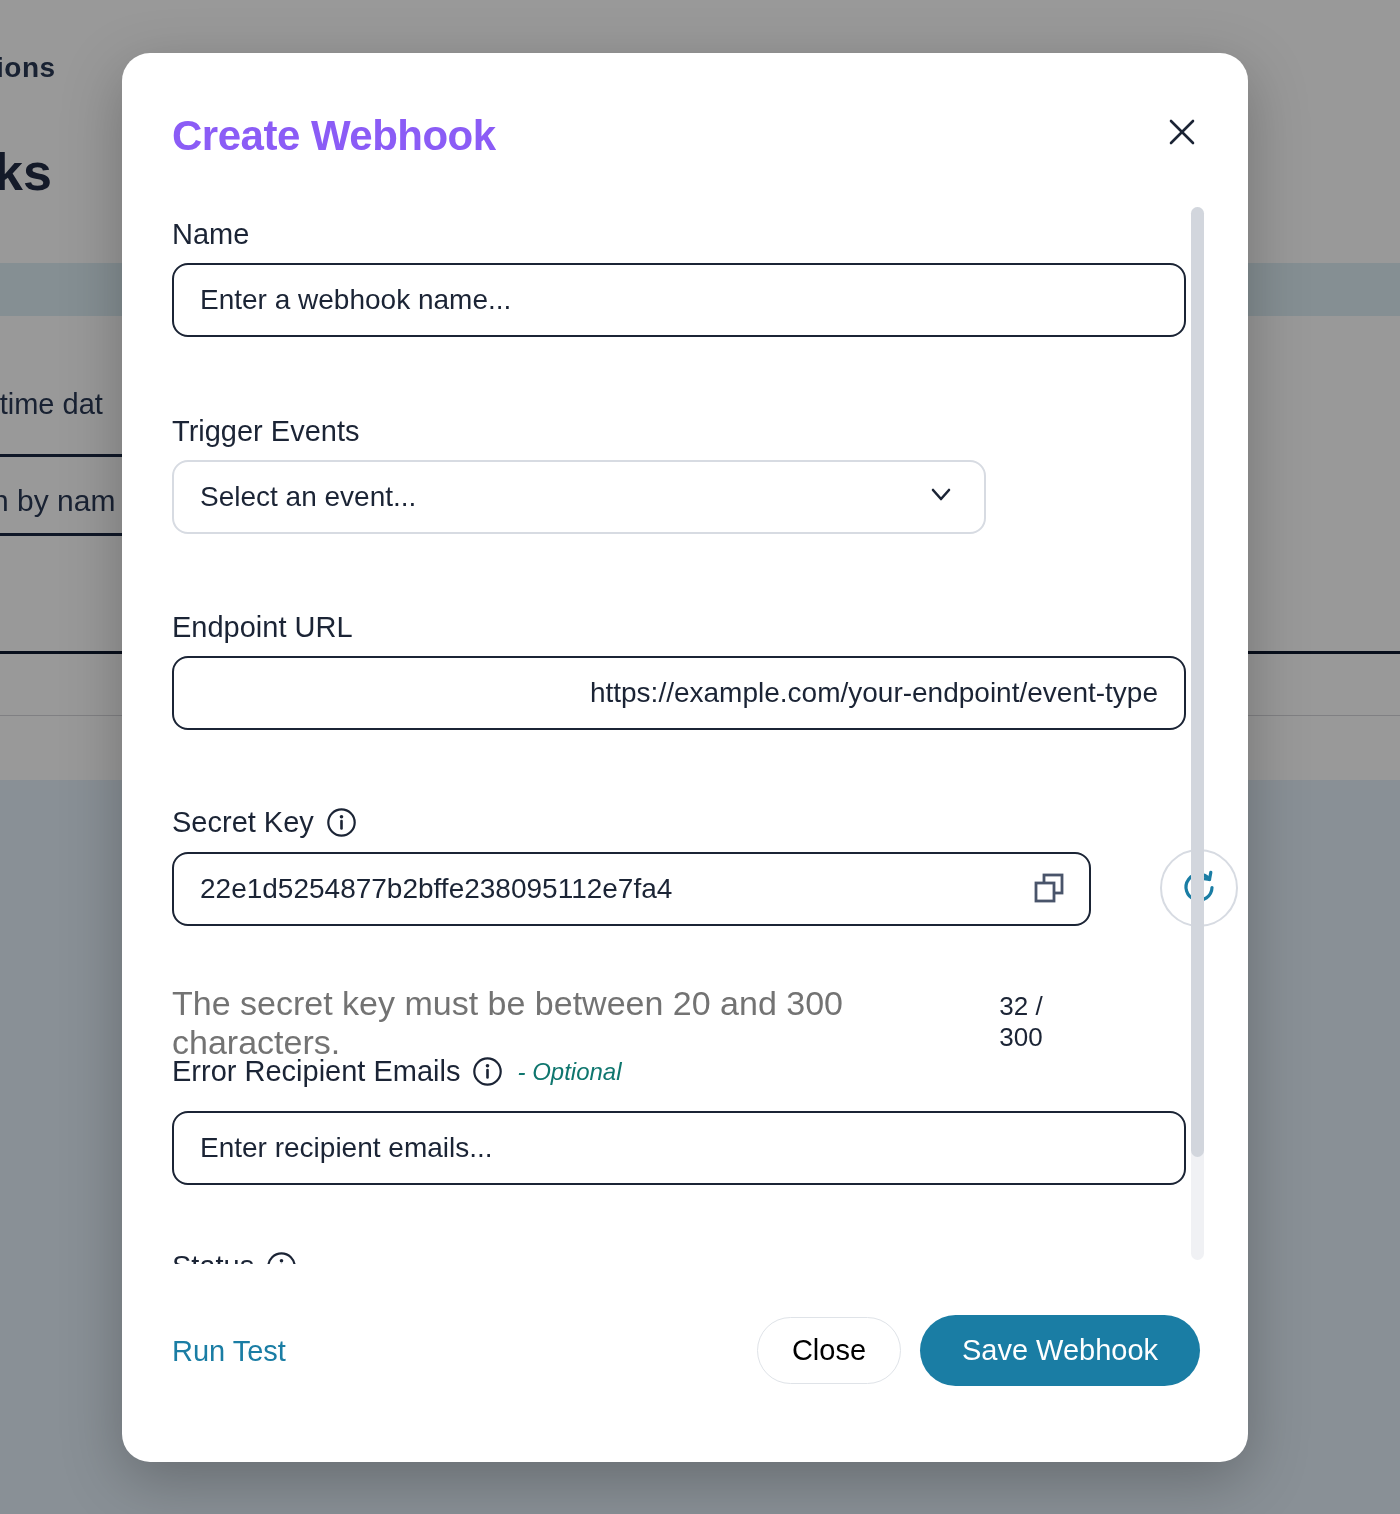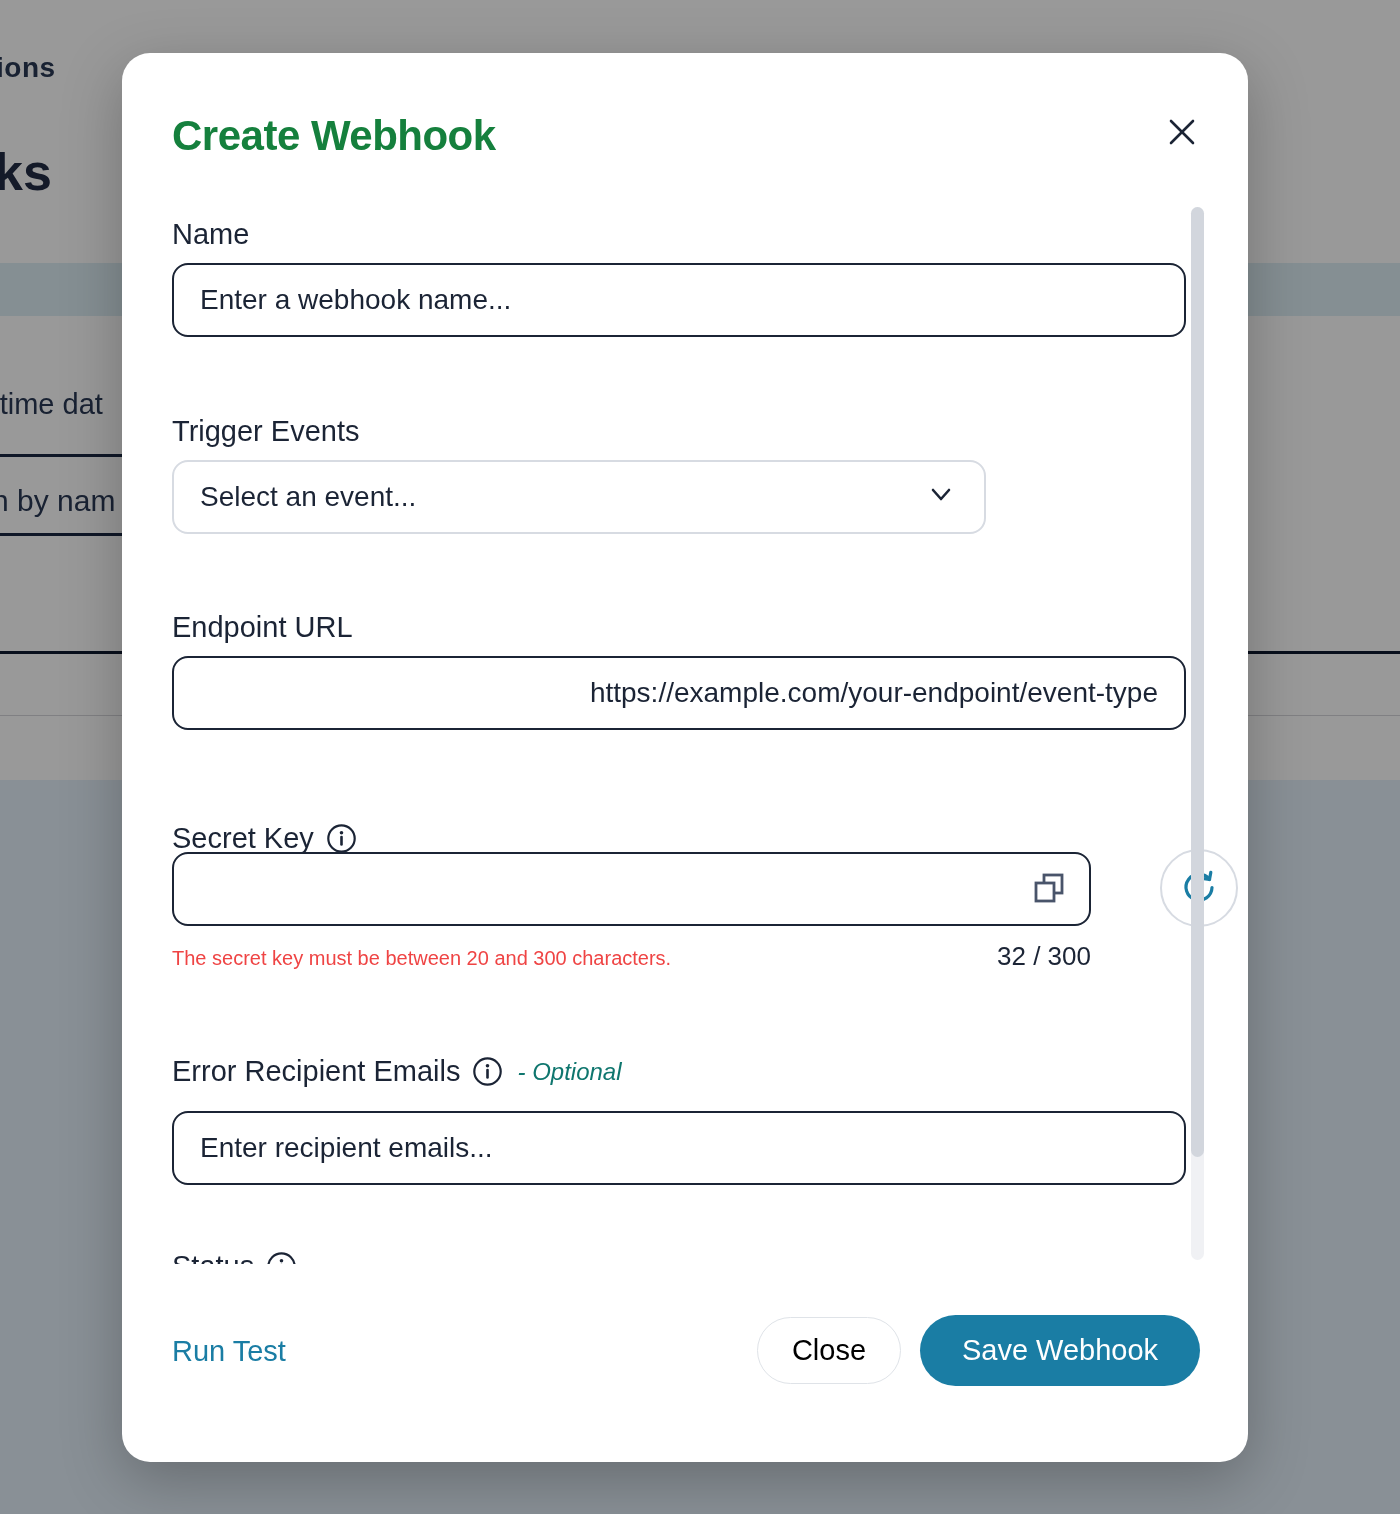--- a/index.html
+++ b/index.html
@@ -47,21 +47,21 @@
   .overlay { position: absolute; inset: 0; background: rgba(0,0,0,0.40); }
 
   
   .modal {
     position: absolute; left: 122px; top: 53px; width: 1126px; height: 1409px;
     background: #ffffff; border-radius: 28px;
     box-shadow: 0 18px 60px rgba(0,0,0,0.25);
   }
   .modal-title {
     position: absolute; left: 50px; top: 59px;
-    font-size: 42px; font-weight: 700; color: #15803d; letter-spacing: -0.5px;
+    font-size: 42px; font-weight: 700; color: #8b5cf6; letter-spacing: -0.5px;
   }
   .close-btn {
     position: absolute; left: 1037px; top: 57px; width: 46px; height: 46px;
     display: flex; align-items: center; justify-content: center; cursor: pointer;
     background: none; border: none;
   }
 
   .modal-body {
     position: absolute; left: 0; top: 140px; width: 100%; height: 1071px;
     overflow: hidden;
@@ -104,21 +104,21 @@
   }
   .regen-btn {
     position: absolute; left: 988px; top: -3px; width: 78px; height: 78px;
     border-radius: 50%; border: 2px solid #D7DBE2; background: #fff;
     display: flex; align-items: center; justify-content: center; cursor: pointer;
   }
   .secret-helper-row {
     position: absolute; left: 50px; top: 748px; width: 919px;
     display: flex; justify-content: space-between; align-items: baseline;
   }
-  .helper-text { font-size: 20px; color: #ef4444; }
+  .helper-text { font-size: 34px; color: #737373; margin-top: 43px; }
   .char-counter { font-size: 26px; color: #1B2435; }
 
   .info-icon { display: inline-flex; flex: none; }
 
   
   .scroll-track {
     position: absolute; left: 1069px; top: 154px; width: 13px; height: 1053px;
     background: #F0F1F4; border-radius: 7px;
   }
   .scroll-thumb {
@@ -193,32 +193,33 @@
           <polyline points="9,13 17,22 25,13" fill="none" stroke="#1B2435" stroke-width="2.6" stroke-linecap="round" stroke-linejoin="round"></polyline>
         </svg>
       </span>
     </div>
 
     <label class="field-label" style="top:418px">
       <span>Endpoint URL</span>
     </label>
     <input class="text-input" style="top: 463px; text-align: right;" type="text" value="https://example.com/your-endpoint/event-type">
 
-    <label class="field-label" style="top:629px">
+    <label class="field-label" style="top:613px">
       <span>Secret Key</span>
       <span class="info-icon">
         <svg width="31" height="31" viewBox="0 0 31 31">
           <circle cx="15.5" cy="15.5" r="13.2" fill="none" stroke="#1B2435" stroke-width="2.2"></circle>
           <circle cx="15.5" cy="9.8" r="1.8" fill="#1B2435"></circle>
           <line x1="15.5" y1="14" x2="15.5" y2="21.5" stroke="#1B2435" stroke-width="2.6" stroke-linecap="round"></line>
         </svg>
       </span>
     </label>
     <div class="secret-wrap">
       <div class="secret-input-box">
+        <span>22e1d5254877b2bffe238095112e7fa4</span>
         <button class="copy-btn" aria-label="Copy">
           <span>
             <svg width="34" height="34" viewBox="0 0 34 34">
               <rect x="12" y="4" width="18" height="18" fill="none" stroke="#49546A" stroke-width="2.8"></rect>
               <rect x="4" y="12" width="18" height="18" fill="#ffffff" stroke="#49546A" stroke-width="2.8"></rect>
             </svg>
           </span>
         </button>
       </div>
       <button class="regen-btn" aria-label="Regenerate">

